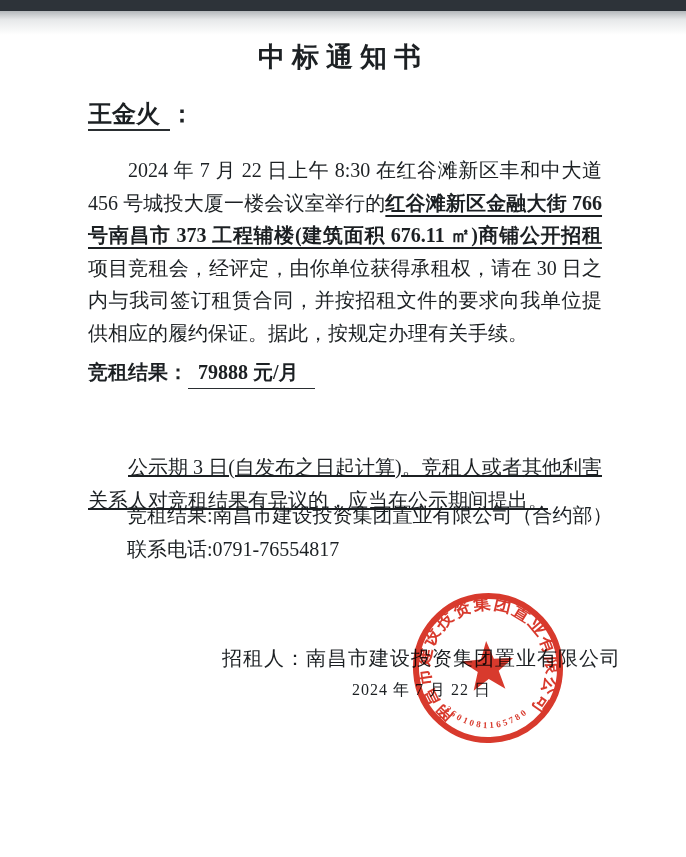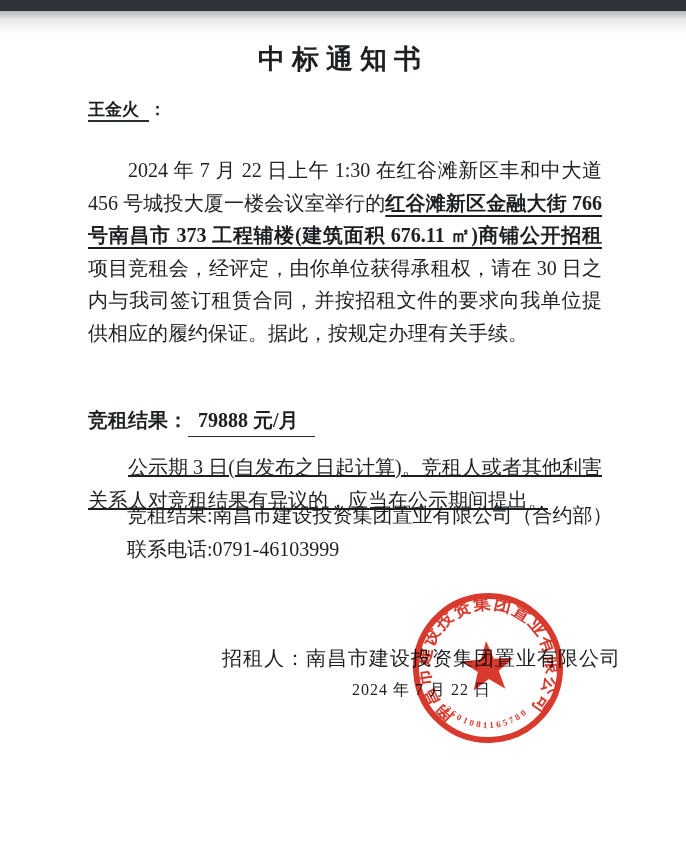--- a/index.html
+++ b/index.html
@@ -22,24 +22,25 @@
     background: linear-gradient(to bottom, #b4b8bb 0%, #e6e8e9 35%, #ffffff 100%);
   }
   .doc-title {
     position: absolute; left: 0; top: 24px;
     width: 686px;
     text-align: center;
     font-size: 27px;
     font-weight: 700;
     letter-spacing: 7px;
     line-height: 1.3;
+    font-family: Liberation Mono, monospace;
   }
   .recipient {
     position: absolute; left: 88px; top: 100px;
-    font-size: 17px; font-weight: 700; line-height: 1.2;
+    font-size: 24px; font-weight: 700; line-height: 1.2;
   }
   .recipient .name {
     border-bottom: 2px solid #2a2e31;
     padding-right: 10px;
     display: inline-block;
   }
   .body-para {
     position: absolute; left: 88px; top: 134px;
     width: 514px;
     font-size: 20px;
@@ -49,21 +50,21 @@
     text-indent: 2em;
   }
   .highlight {
     font-weight: 700;
     text-decoration: underline;
     text-underline-offset: 5px;
     text-decoration-thickness: 1.5px;
   }
   .result-line {
     position: absolute; left: 88px; top: 358px;
-    font-size: 20px; font-weight: 700; line-height: 1.4; margin-top: 48px;
+    font-size: 20px; font-weight: 700; line-height: 1.4;
   }
   .result-line .value {
     display: inline-block;
     border-bottom: 1.5px solid #2a2e31;
     padding: 0 16px 2px 10px;
   }
   .notice-para {
     position: absolute; left: 88px; top: 431px;
     width: 514px;
     font-size: 20px;
@@ -107,32 +108,32 @@
 <div class="top-bar"></div>
 <div class="top-shadow"></div>
 
 <h1 class="doc-title">中标通知书</h1>
 
 <div class="recipient">
   <span class="name">王金火</span><span>：</span>
 </div>
 
 <p class="body-para">
-  <span>2024 年 7 月 22 日上午 1:30 在红谷滩新区丰和中大道 456 号城投大厦一楼会议室举行的</span><span class="highlight">红谷滩新区金融大街 766 号南昌市 373 工程辅楼(建筑面积 676.11 ㎡)商铺公开招租</span><span>项目竞租会，经评定，由你单位获得承租权，请在 30 日之内与我司签订租赁合同，并按招租文件的要求向我单位提供相应的履约保证。据此，按规定办理有关手续。</span>
+  <span>2024 年 7 月 22 日上午 8:30 在红谷滩新区丰和中大道 456 号城投大厦一楼会议室举行的</span><span class="highlight">红谷滩新区金融大街 766 号南昌市 373 工程辅楼(建筑面积 676.11 ㎡)商铺公开招租</span><span>项目竞租会，经评定，由你单位获得承租权，请在 30 日之内与我司签订租赁合同，并按招租文件的要求向我单位提供相应的履约保证。据此，按规定办理有关手续。</span>
 </p>
 
 <div class="result-line">
   <span>竞租结果：</span><span class="value">79888 元/月</span>
 </div>
 
 <p class="notice-para">公示期 3 日(自发布之日起计算)。竞租人或者其他利害关系人对竞租结果有异议的，应当在公示期间提出。</p>
 
 <div class="supervisor-line">竞租结果:南昌市建设投资集团置业有限公司（合约部）</div>
 
-<div class="phone-line">联系电话:0791-46103999</div>
+<div class="phone-line">联系电话:0791-76554817</div>
 
 <div class="lessor-line">招租人：南昌市建设投资集团置业有限公司</div>
 
 <div class="date-line">2024 年 7 月 22 日</div>
 
 <svg class="seal" viewBox="-82 -82 164 164" xmlns="http://www.w3.org/2000/svg">
   <circle r="72" fill="none" stroke-width="6" stroke="#d5291b"></circle>
   <polygon points="0,-27 6.5,-8.9 25.7,-8.3 10.5,3.4 15.9,21.8 0,11 -15.9,21.8 -10.5,3.4 -25.7,-8.3 -6.5,-8.9" fill="#d5291b"></polygon>
   <path id="sealArcTop" d="M -37.9 45.2 A 59 59 0 1 1 37.9 45.2" fill="none"></path>
   <text font-size="17.5" fill="#d5291b">

